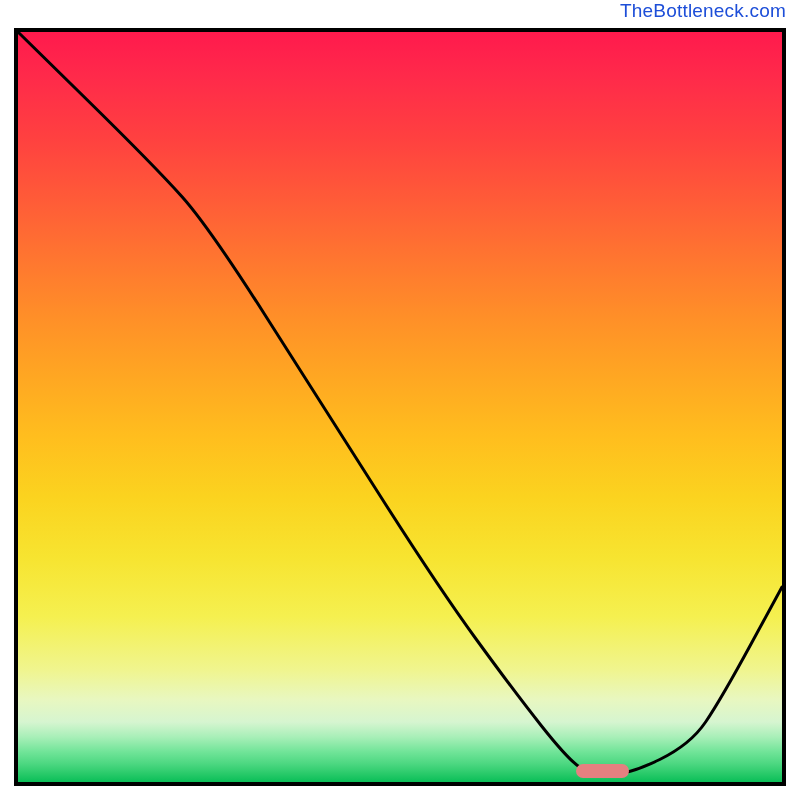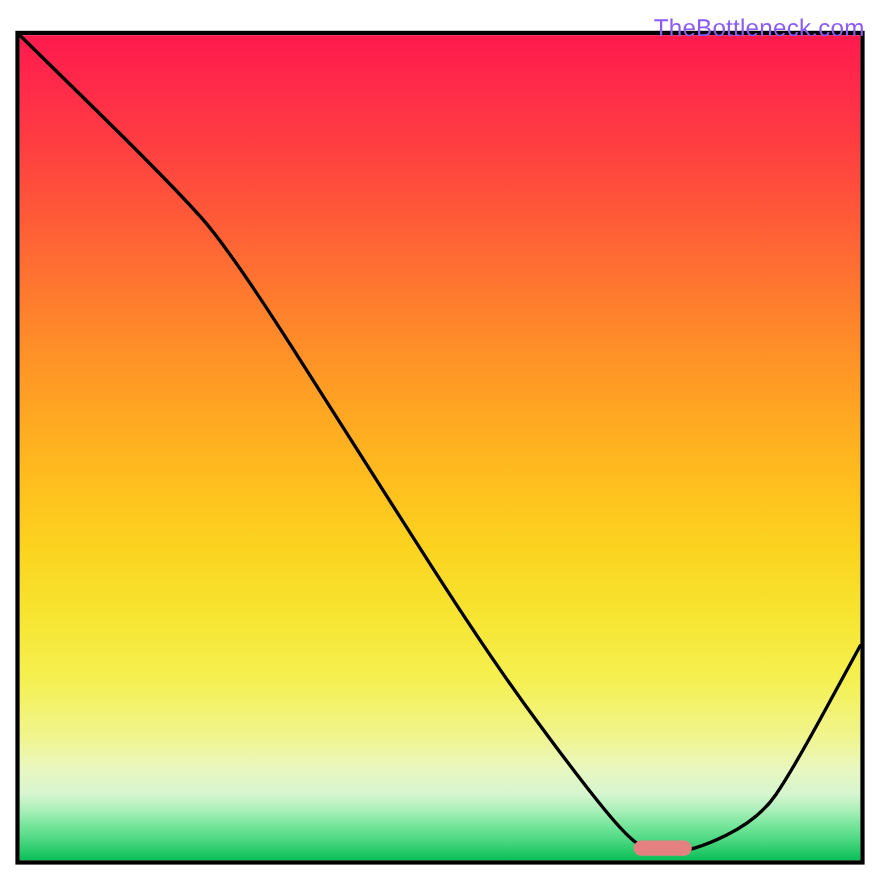--- a/index.html
+++ b/index.html
@@ -5,26 +5,26 @@
   html, body {
     margin: 0;
     padding: 0;
     width: 800px;
     height: 800px;
     background: #ffffff;
     overflow: hidden;
   }
   .watermark {
     position: absolute;
-    top: 13px;
+    top: 0;
     right: 14px;
     font-family: Arial, Helvetica, sans-serif;
-    font-size: 22px;
+    font-size: 19px;
     font-weight: 500;
-    color: #8b5cf6;
+    color: #1d4ed8;
     z-index: 10;
     letter-spacing: 0.2px;
   }
   .plot-frame {
     position: absolute;
     left: 14px;
     top: 28px;
     width: 772px;
     height: 758px;
     border: 4px solid #000000;

